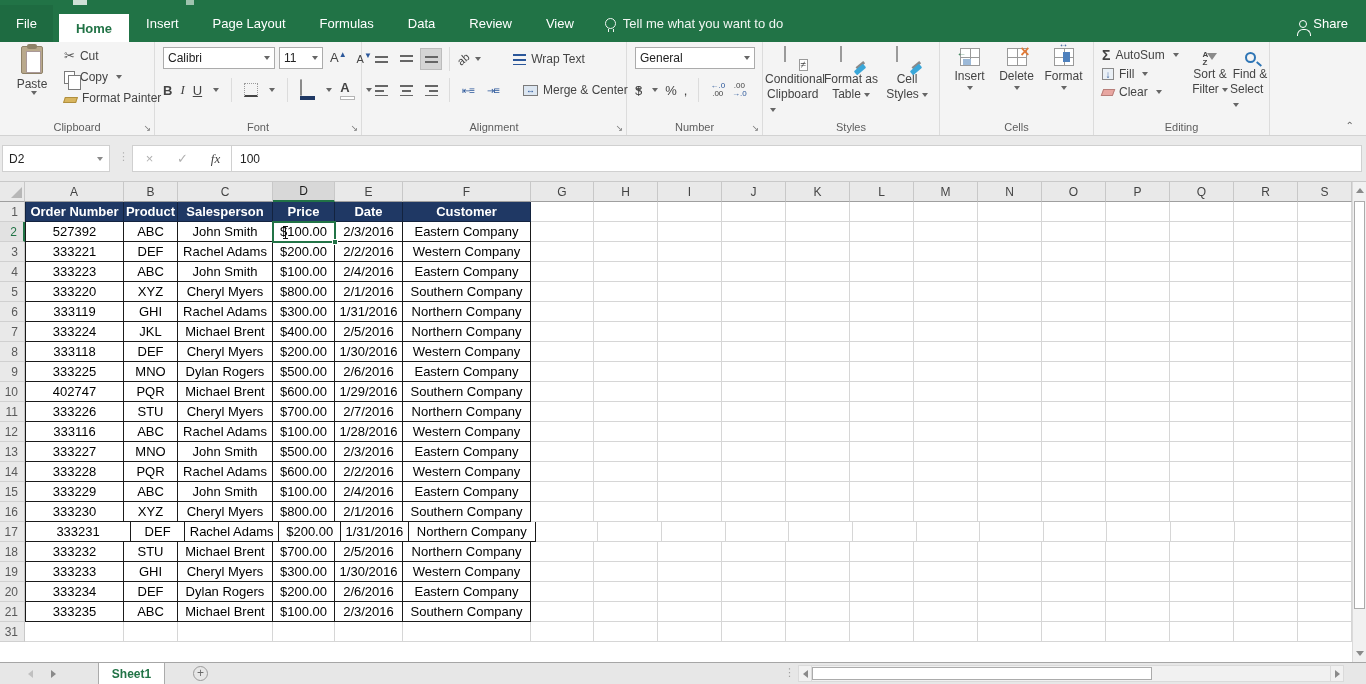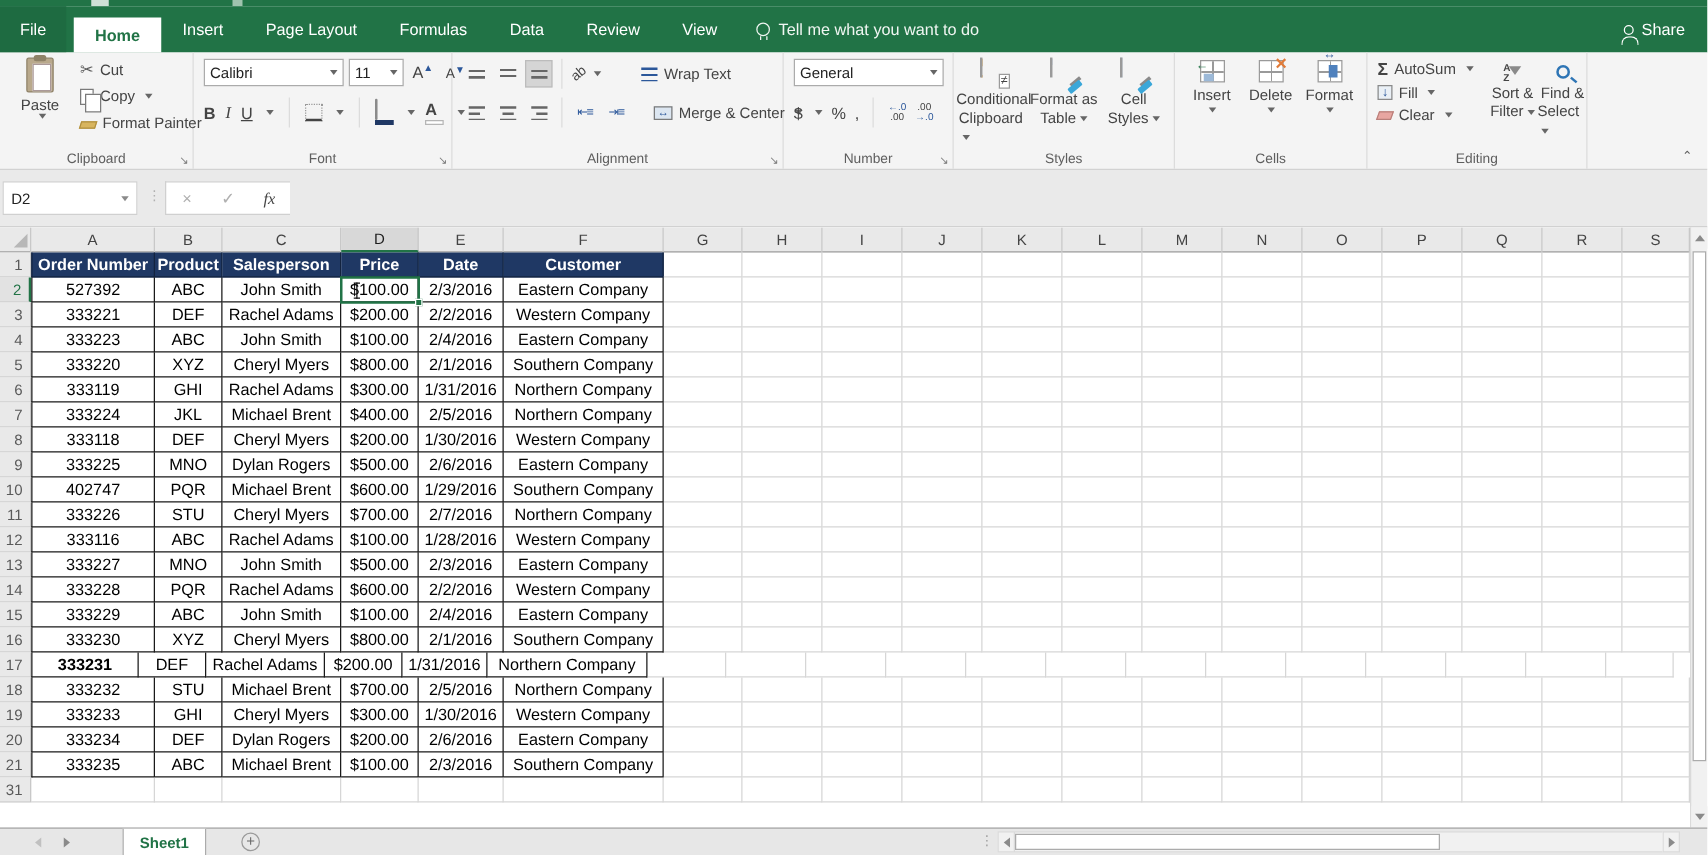--- a/index.html
+++ b/index.html
@@ -448,20 +448,23 @@
     <div class="namebox">
         <span>D2</span>
         <span class="dd"></span>
       </div>
     <div class="fdots">⋮</div>
     <div class="fbtns">
       <span class="fbtn">×</span>
       <span class="fbtn">✓</span>
       <span class="fbtn fx">fx</span>
     </div>
+    <div class="finput">
+        <span>100</span>
+      </div>
   </div>
 
   <div class="grid">
     <div class="ghdr" id="grid-header">
         <div class="corner"></div>
         <div class="colhdr" style="width: 99px;">A</div>
         <div class="colhdr" style="width: 54px;">B</div>
         <div class="colhdr" style="width: 95px;">C</div>
         <div class="colhdr sel" style="width: 62px;">D</div>
         <div class="colhdr" style="width: 68px;">E</div>
@@ -828,21 +831,21 @@
           <div class="ecell" style="width: 64px;"></div>
           <div class="ecell" style="width: 64px;"></div>
           <div class="ecell" style="width: 64px;"></div>
           <div class="ecell" style="width: 64px;"></div>
           <div class="ecell" style="width: 64px;"></div>
           <div class="ecell" style="width: 64px;"></div>
           <div class="ecell" style="width: 54px;"></div>
         </div>
         <div class="grow">
           <div class="gut">17</div>
-          <div class="tcell first" style="width: 86px; font-weight: bold;">333231</div>
+          <div class="tcell first" style="width: 107px;">333231</div>
           <div class="tcell" style="width: 54px;">DEF</div>
           <div class="tcell" style="width: 95px;">Rachel Adams</div>
           <div class="tcell" style="width: 62px;">$200.00</div>
           <div class="tcell" style="width: 68px;">1/31/2016</div>
           <div class="tcell" style="width: 128px;">Northern Company</div>
           <div class="ecell" style="width: 63px;"></div>
           <div class="ecell" style="width: 64px;"></div>
           <div class="ecell" style="width: 64px;"></div>
           <div class="ecell" style="width: 64px;"></div>
           <div class="ecell" style="width: 64px;"></div>

